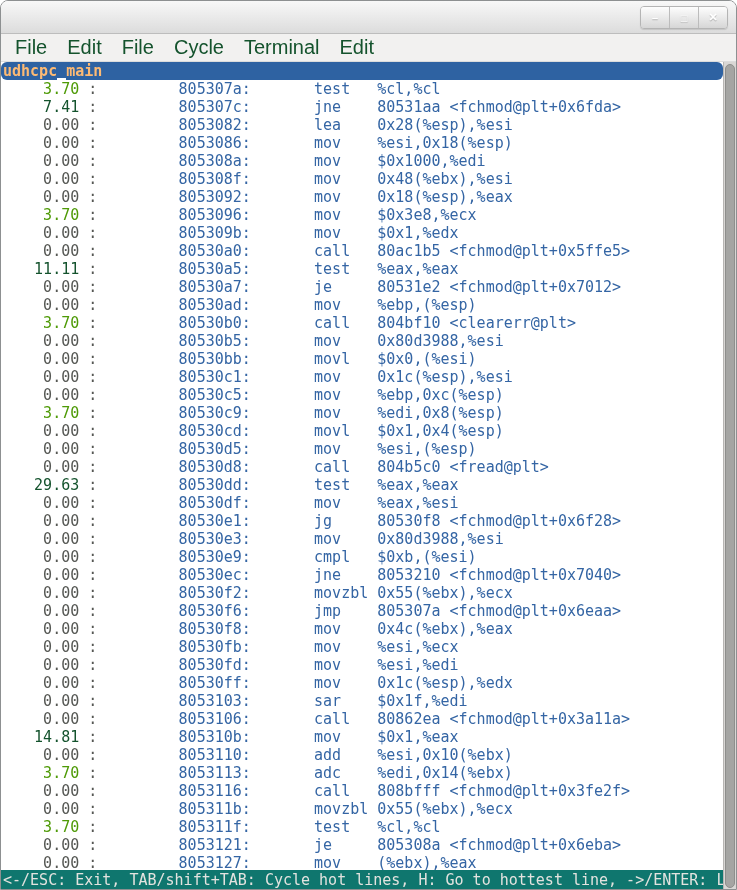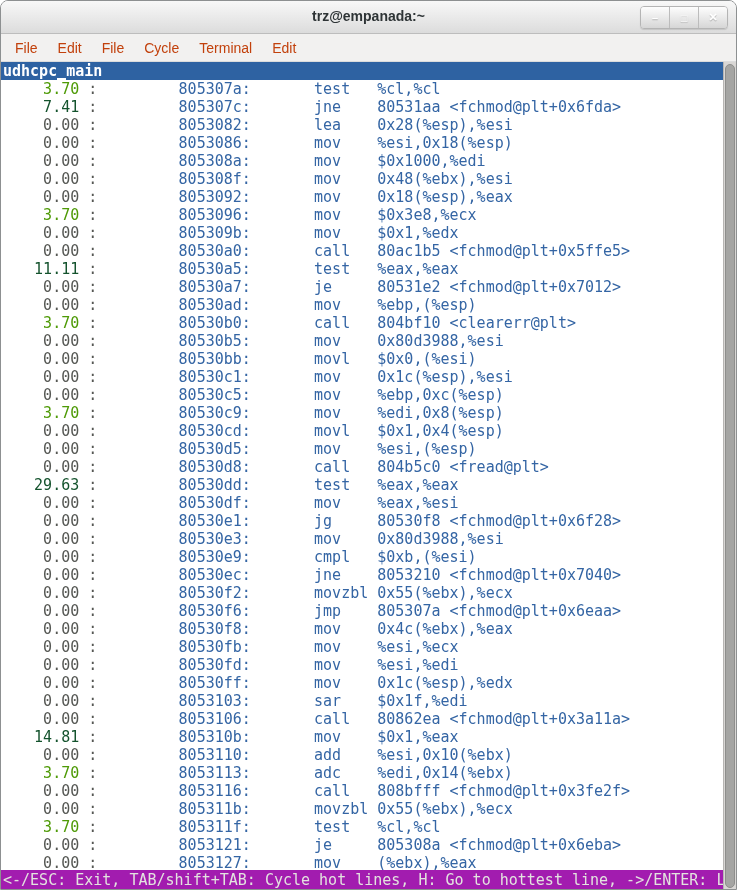--- a/index.html
+++ b/index.html
@@ -30,66 +30,65 @@
     color:#ffffff;font-size:11px;font-weight:bold;
     text-shadow:0 1px 1px rgba(0,0,0,0.25);cursor:default;
   }
   .win-btn + .win-btn{border-left:1px solid #bcbcbc;}
   
   .menubar{
     height:27px;background:#f2f1f0;border-bottom:1px solid #dcdcdc;
     display:flex;align-items:center;padding-left:4px;
   }
   .menu-item{
-    padding:3px 10px;font-size:14px;color:#c2410c;cursor:default;
+    padding:3px 10px;font-size:20px;color:#14532d;cursor:default;
   }
   
   .terminal{
     position:relative;height:828px;background:#ffffff;
     font-family:"DejaVu Sans Mono",monospace;font-size:15px;line-height:18px;
   }
   .term-content{position:absolute;left:0;top:0;right:13px;bottom:0;overflow:hidden;}
   .annotate-header{
-    height:18px;background:#2e62a2;color:#ffffff;font-weight:bold;
-    white-space:pre;padding-left:2px;
+    height:18px;background:#2e62a2;color:#fdba74;font-weight:bold;
+    white-space:pre;padding-left:2px;border-radius:6px;
   }
   .cursor-space{
     display:inline-block;width:9px;height:15px;
     border-bottom:2px solid #ffffff;vertical-align:bottom;
   }
   .rows{white-space:pre;padding-left:6px;}
   .row{height:18px;white-space:pre;}
   .pct{white-space:pre;}
   .pct.green{color:#4e9a06;}
   .pct.red{color:#14532d;}
   .pct.grey{color:#555753;}
   .sep{color:#555753;white-space:pre;}
   .code{color:#3465a4;white-space:pre;}
   .statusbar{
     position:absolute;left:0;right:0;bottom:0;height:20px;
-    background:#a21caf;color:#e3e3df;white-space:pre;
+    background:#0f766e;color:#e3e3df;white-space:pre;
     padding-left:2px;line-height:20px;overflow:hidden;
   }
   
   .scrollbar{
     position:absolute;top:0;right:0;bottom:0;width:13px;
     background:#d9d7d5;border-left:1px solid #b7b5b3;box-sizing:border-box;
   }
   .scroll-thumb{
     position:absolute;left:1px;right:1px;top:2px;bottom:2px;
     background:#a5a5a3;border:1px solid #8e8e8c;border-radius:5px;
   }
 </style>
 </head>
 <body>
 
 <div class="window">
 
   <div class="titlebar">
-    <div class="titlebar-title">trz@empanada:~</div>
     <div class="win-buttons">
       <div class="win-btn">
         <span>–</span>
       </div>
       <div class="win-btn">
         <span>□</span>
       </div>
       <div class="win-btn">
         <span>✕</span>
       </div>

